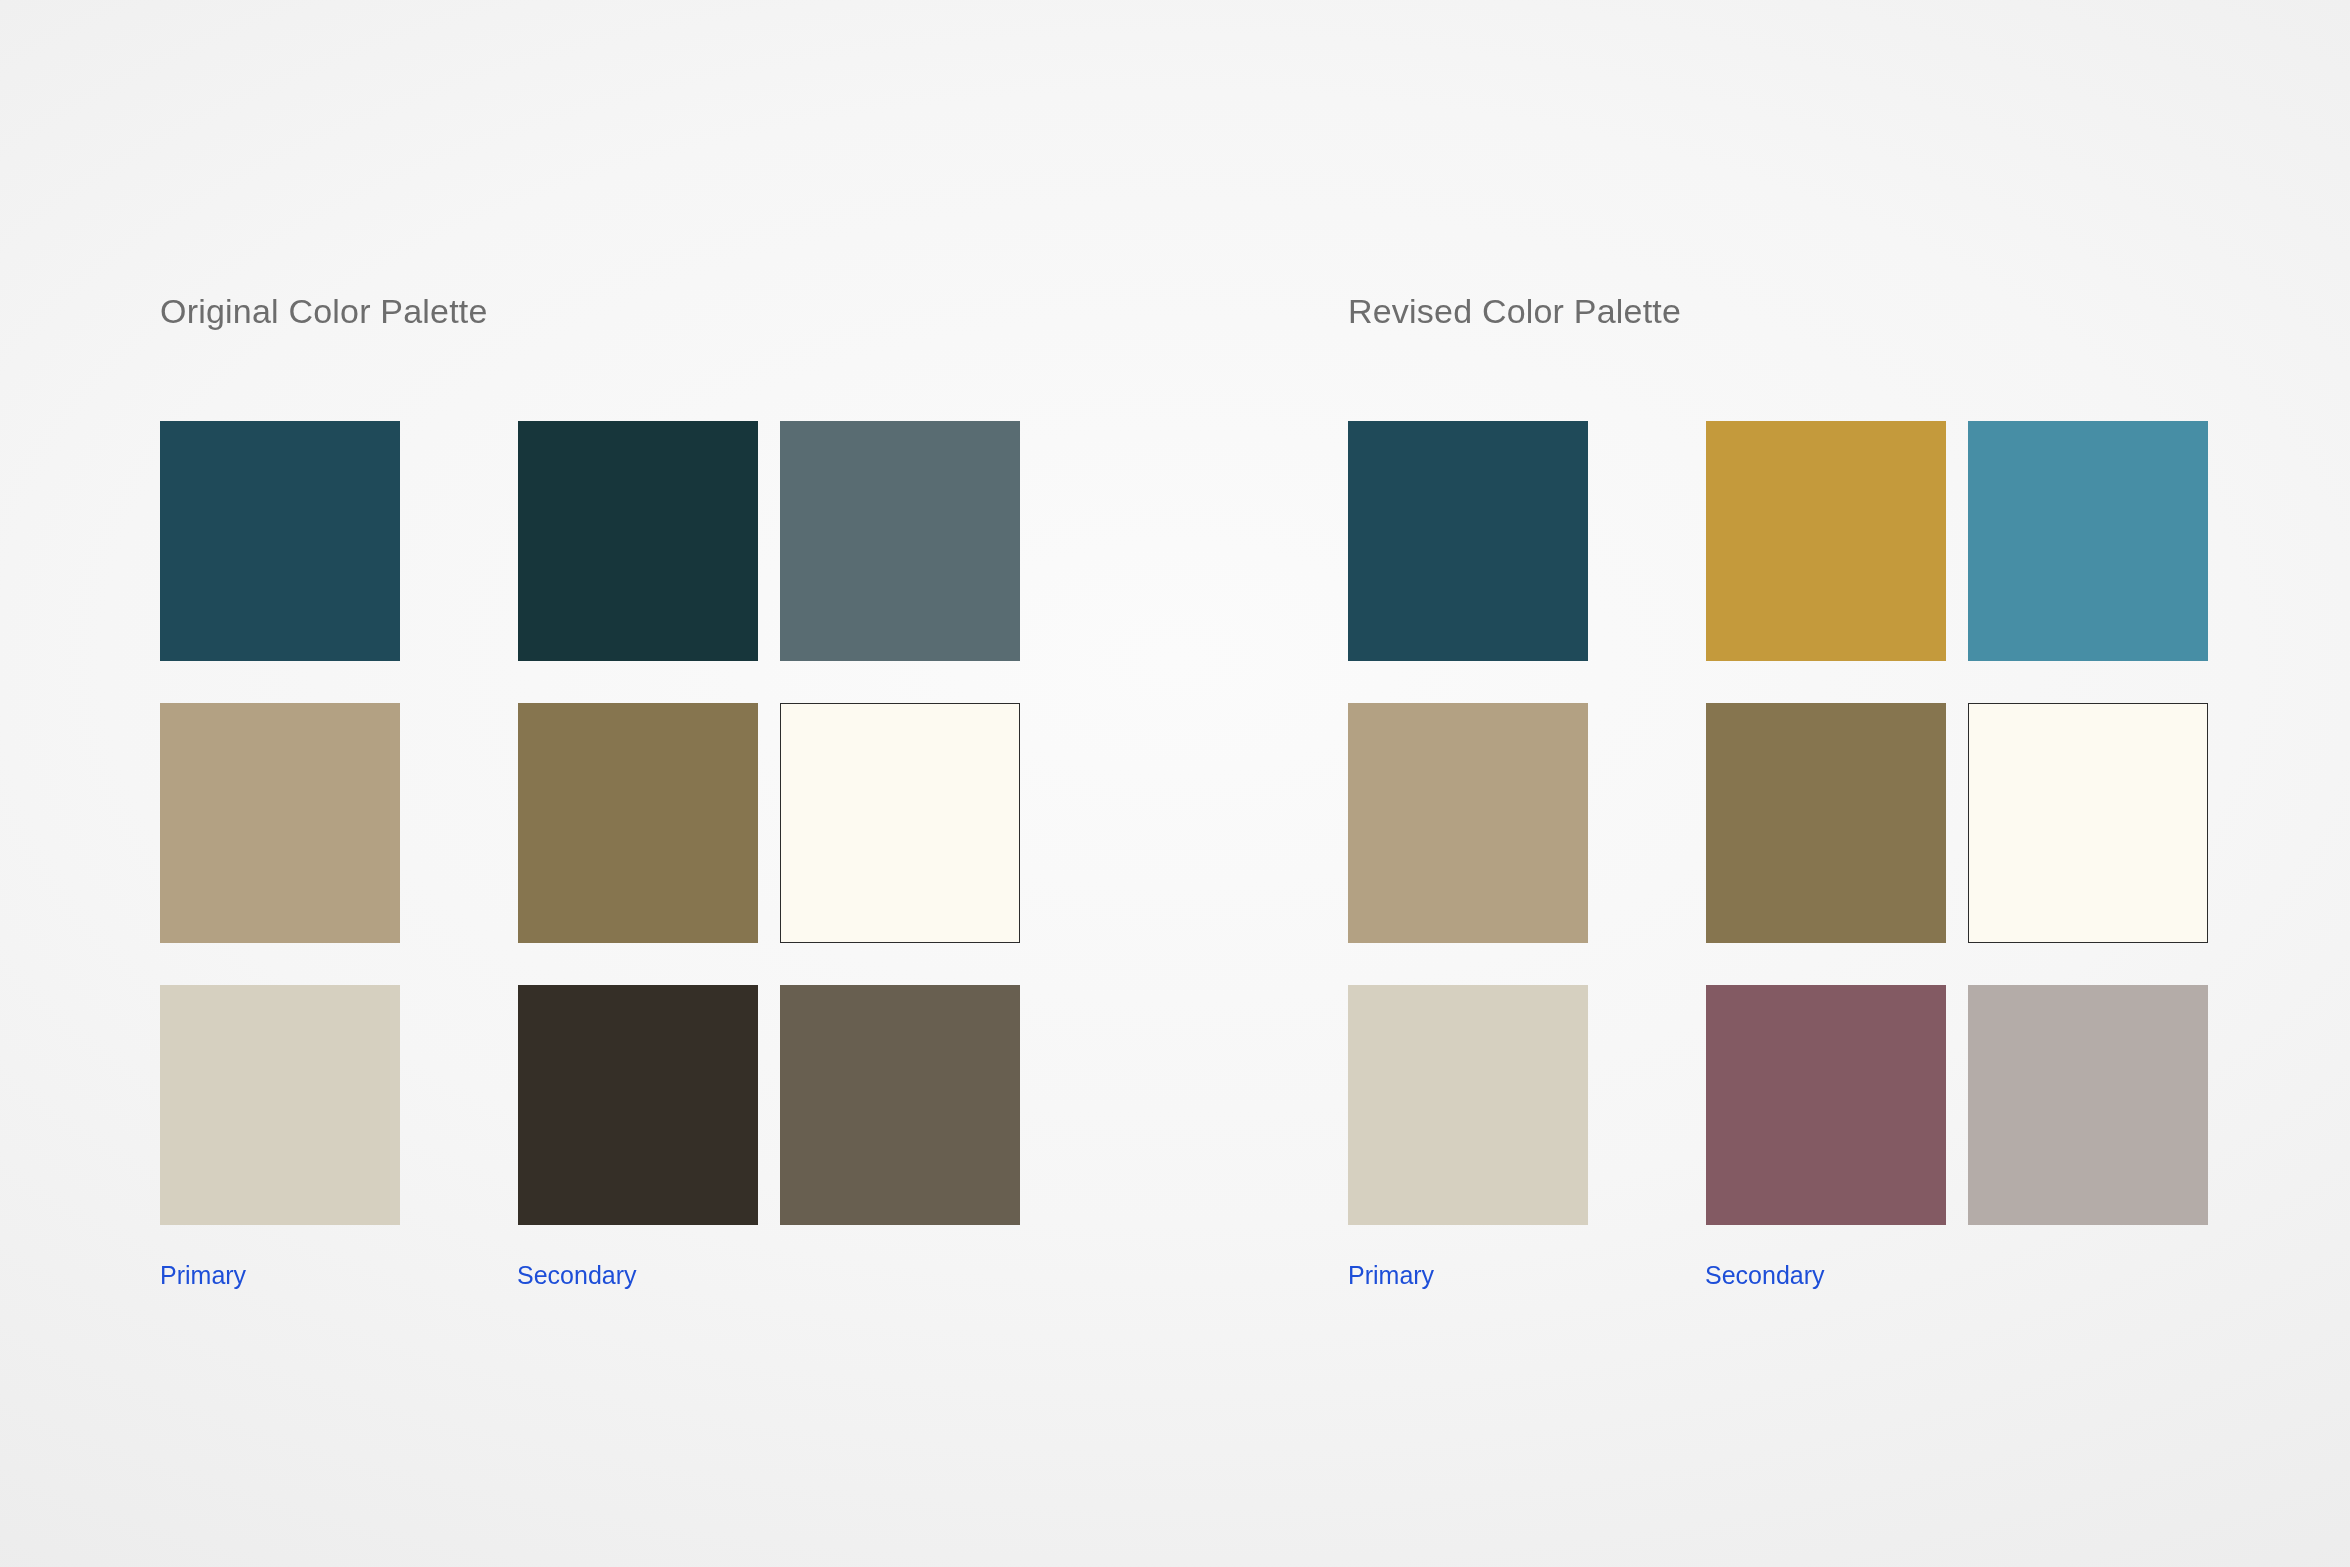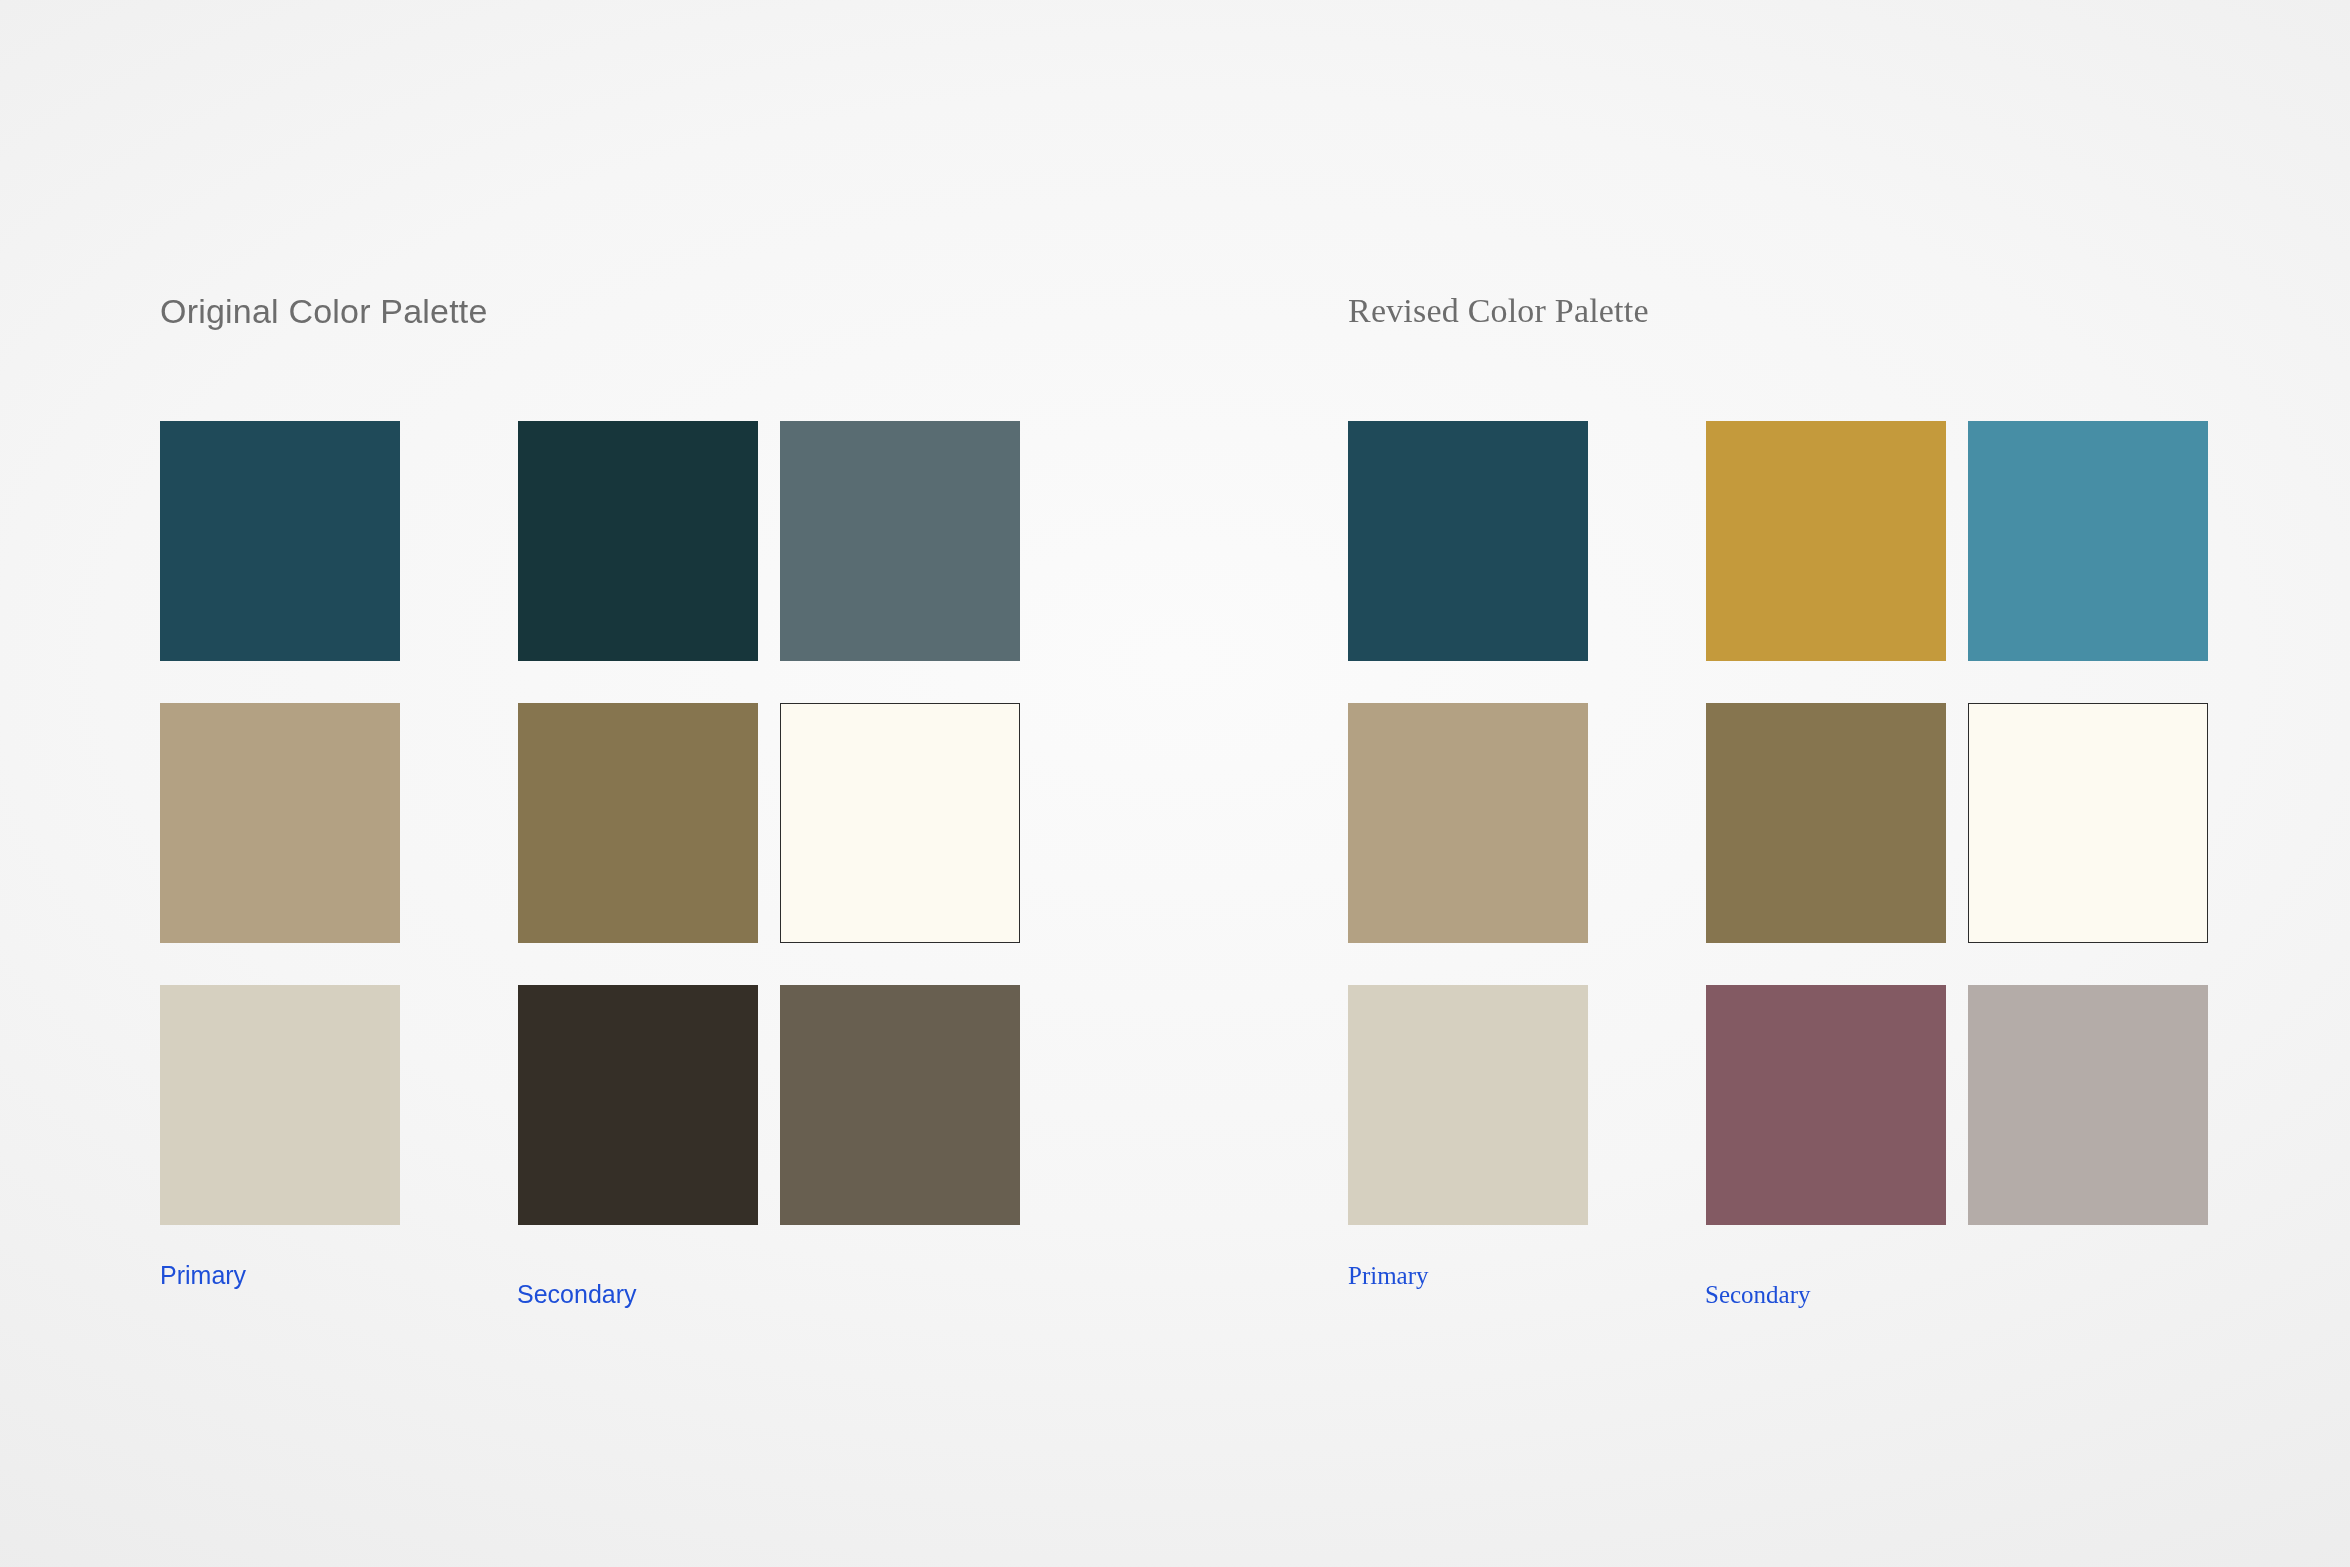--- a/index.html
+++ b/index.html
@@ -29,21 +29,21 @@
     position: absolute;
     inset: 0;
   }
 
   
   .palette {
     position: absolute;
     top: 294px;
   }
   .palette.left  { left: 160px; }
-  .palette.right { left: 1348px; font-family: Liberation Serif, serif; }
+  .palette.right { left: 1348px; }
 
   .palette-title {
     font-size: 34px;
     font-weight: 400;
     color: #6d6d6d;
     letter-spacing: 0.2px;
     line-height: 1;
     margin-bottom: 0;
     white-space: nowrap;
   }
@@ -85,21 +85,21 @@
   }
 
   .group-label {
     font-size: 25px;
     font-weight: 400;
     color: #1d4ed8;
     line-height: 1;
     white-space: nowrap;
   }
   .group-label.col-0 { width: 357px; }
-  .group-label.col-1 { width: 262px; margin-top: 19px; }
+  .group-label.col-1 { width: 262px; }
 </style>
 </head>
 <body>
 
 <div class="backdrop"></div>
 
 <div class="stage">
 
   <section class="palette left">
 

